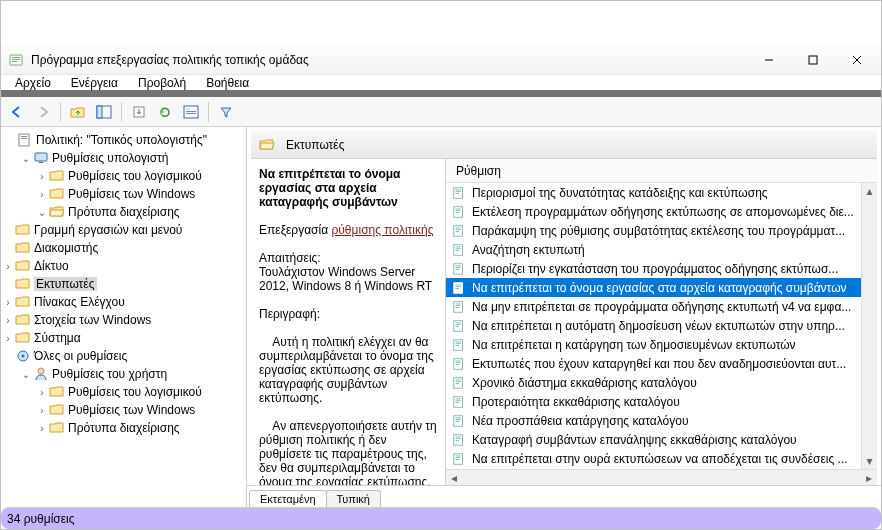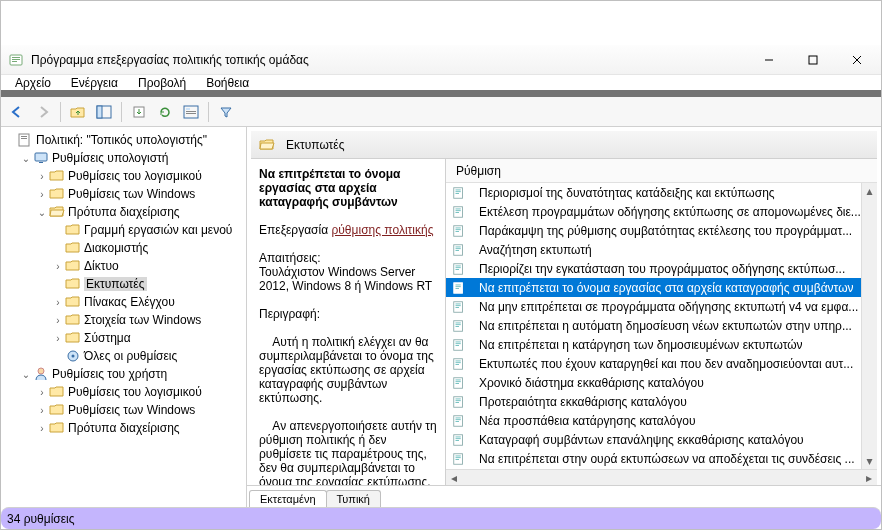--- a/index.html
+++ b/index.html
@@ -19,35 +19,35 @@
   .tree-pane { width:246px; border-right:1px solid #d0d0d0; overflow:auto; padding:4px 0;}
   .right-pane { flex:1; display:flex; flex-direction:column; min-width:0;}
   .header-strip { height:28px; background:linear-gradient(#f6f6f6,#e9e9e9); border-bottom:1px solid #d0d0d0; display:flex; align-items:center; padding:0 8px; gap:8px; margin:4px 4px 0 4px;}
   .columns { flex:1; display:flex; min-height:0; margin:0 4px;}
   .desc-col { width:195px; border-right:1px solid #d0d0d0; padding:8px; overflow:auto;}
   .desc-col .ttl { font-weight:bold; }
   .desc-col .link { color:#7f1d1d; text-decoration:underline; }
   .list-col { flex:1; display:flex; flex-direction:column; min-width:0;}
   .list-header { height:24px; display:flex; align-items:center; padding-left:10px; border-bottom:1px solid #e0e0e0; background:#fafafa;}
   .list-body { flex:1; overflow:auto; position:relative;}
-  .row { height:19px; display:flex; align-items:center; padding:0 6px; gap:13px; white-space:nowrap; overflow:hidden; text-overflow:ellipsis;}
+  .row { height:19px; display:flex; align-items:center; padding:0 6px; gap:6px; white-space:nowrap; overflow:hidden; text-overflow:ellipsis;}
   .row.sel { background:#0078d7; color:#fff;}
   .scroll-v { position:absolute; right:0; top:0; bottom:0; width:16px; background:#f0f0f0; border-left:1px solid #ddd; display:flex; flex-direction:column; align-items:center;}
   .sbtn { height:16px; width:100%; display:flex;align-items:center;justify-content:center; color:#666;}
   .scroll-h { height:16px; background:#f0f0f0; border-top:1px solid #ddd; display:flex; align-items:center;}
   .status { height:22px; border-top:1px solid #d0d0d0; display:flex; align-items:center; padding:0 6px; background:#c4b5fd;border-radius:8px;}
   .tabs { height:22px; display:flex; align-items:flex-end; padding:0 2px; border-top:1px solid #d0d0d0;}
   .tab { padding:2px 10px; border:1px solid #bfbfbf; border-bottom:none; border-radius:3px 3px 0 0; background:#f3f3f3; margin-right:-1px; font-size:11px;}
   .tab.active { background:#fff; position:relative; z-index:1;}
   
   .tnode { display:flex; align-items:center; height:18px; padding-right:4px; white-space:nowrap;}
   .twist { width:14px; text-align:center; color:#666; font-size:10px;}
   .ticon { width:16px; height:16px; flex-shrink:0; margin-right:3px;}
   .tsel { background:#d8d8d8; padding:0 2px;}
-  .indent0{padding-left:2px}.indent1{padding-left:18px}.indent2{padding-left:34px}.indent3{padding-left:50px}
+  .indent0{padding-left:2px}.indent1{padding-left:18px}.indent2{padding-left:34px}.indent3{}
   
   svg { display:block; }
 </style>
 </head>
 <body>
 
 <div class="window">
 
   <div class="titlebar">
     <svg class="icon" viewBox="0 0 16 16">

